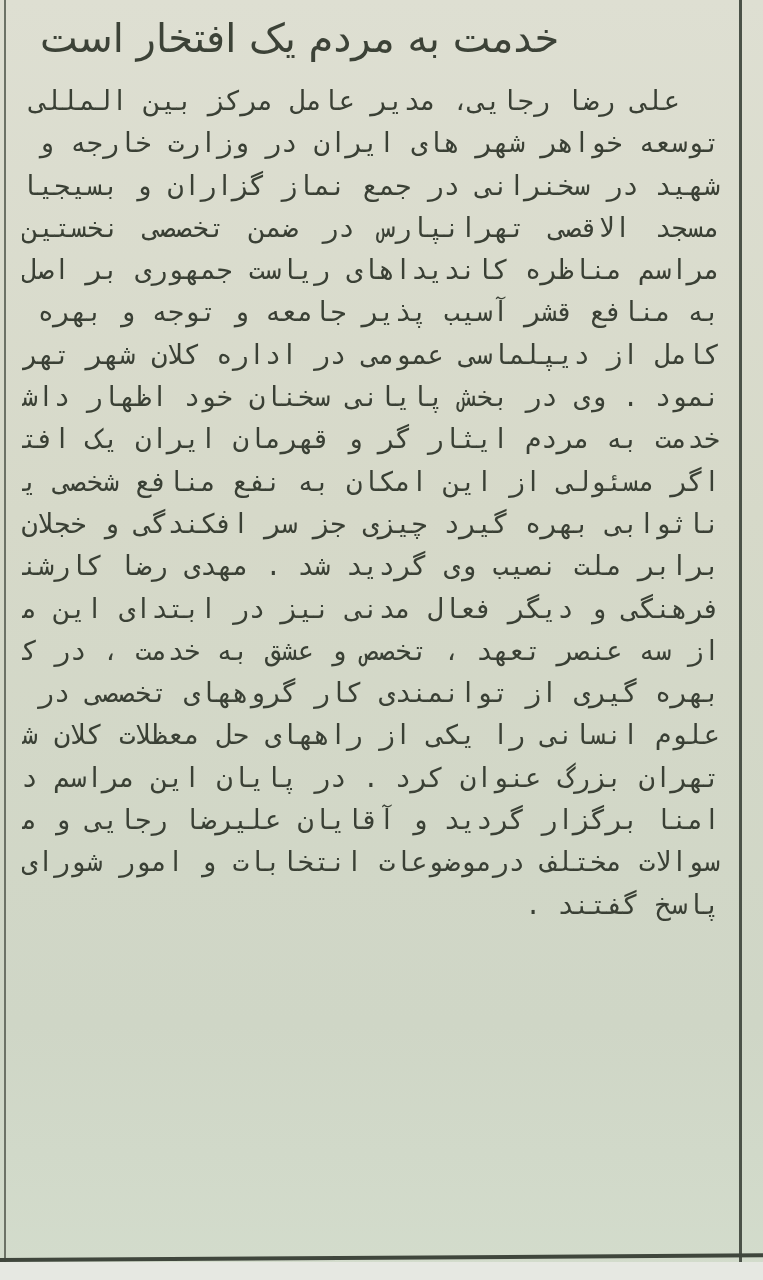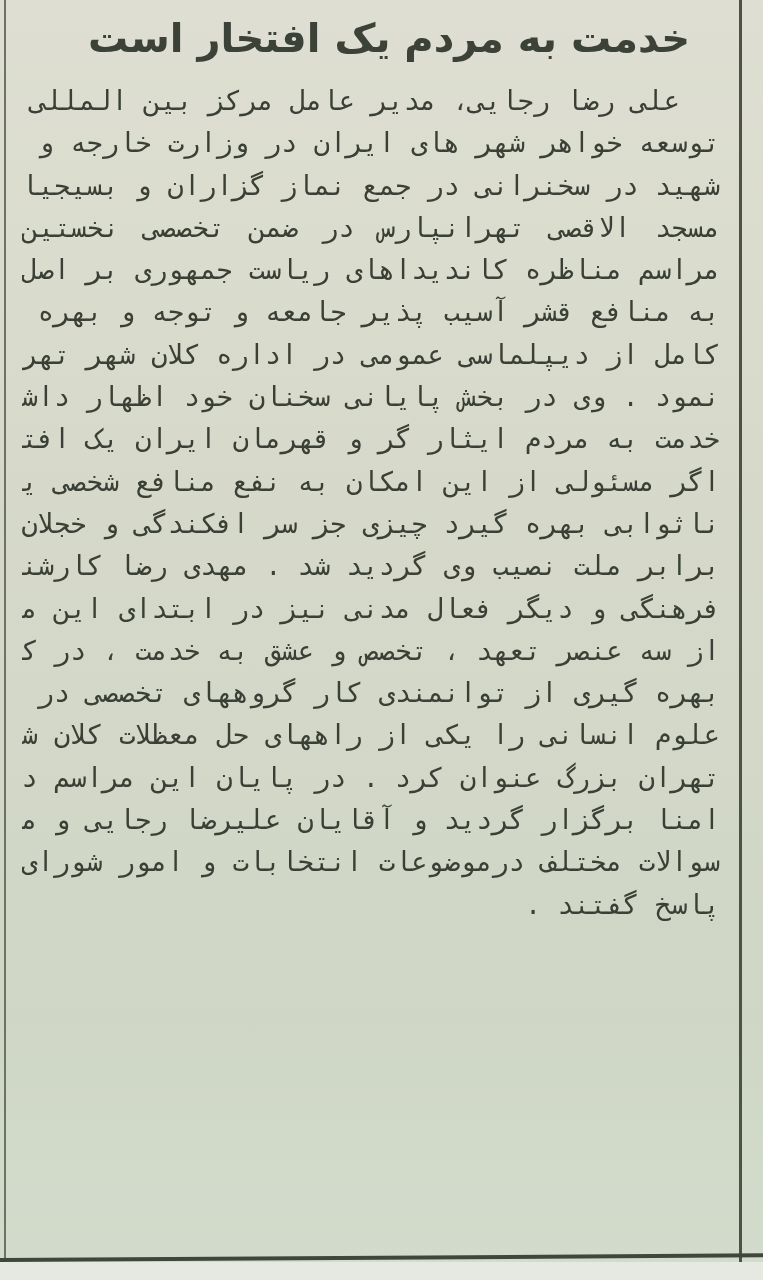--- a/index.html
+++ b/index.html
@@ -24,23 +24,23 @@
   .rule-bottom {
     position: absolute; left: 0; top: 1258px; width: 763px; height: 4px;
     background: #3f463c; transform: rotate(-0.35deg); transform-origin: left center;
   }
   .below {
     position: absolute; left: 0; top: 1262px; width: 763px; height: 18px;
     background: #e6e8e2;
   }
   .headline {
     position: absolute; left: 40px; top: 6px; width: 650px;
-    text-align: right; direction: rtl;
+    text-align: left; direction: rtl;
     font-family: "DejaVu Sans", sans-serif;
-    font-weight: bold; font-size: 40px; line-height: 64px;
+    font-weight: normal; font-size: 40px; line-height: 64px;
     color: #3c4237;
   }
   .body {
     position: absolute; left: 22px; top: 82px; width: 698px;
     direction: rtl; text-align: justify; text-align-last: right;
     font-family: Liberation Mono, monospace;
     font-size: 27px; line-height: 42.3px;
     color: #3a4035;
   }
   .line { display: block; text-align: justify; text-align-last: justify; white-space: nowrap; overflow: hidden; }

